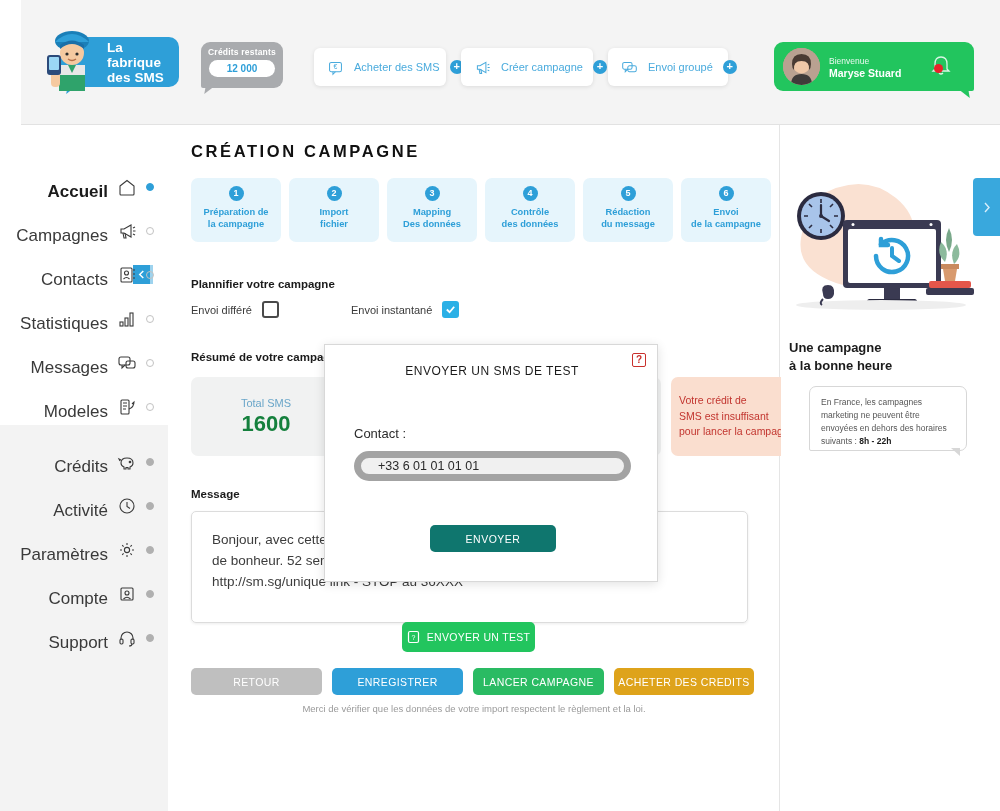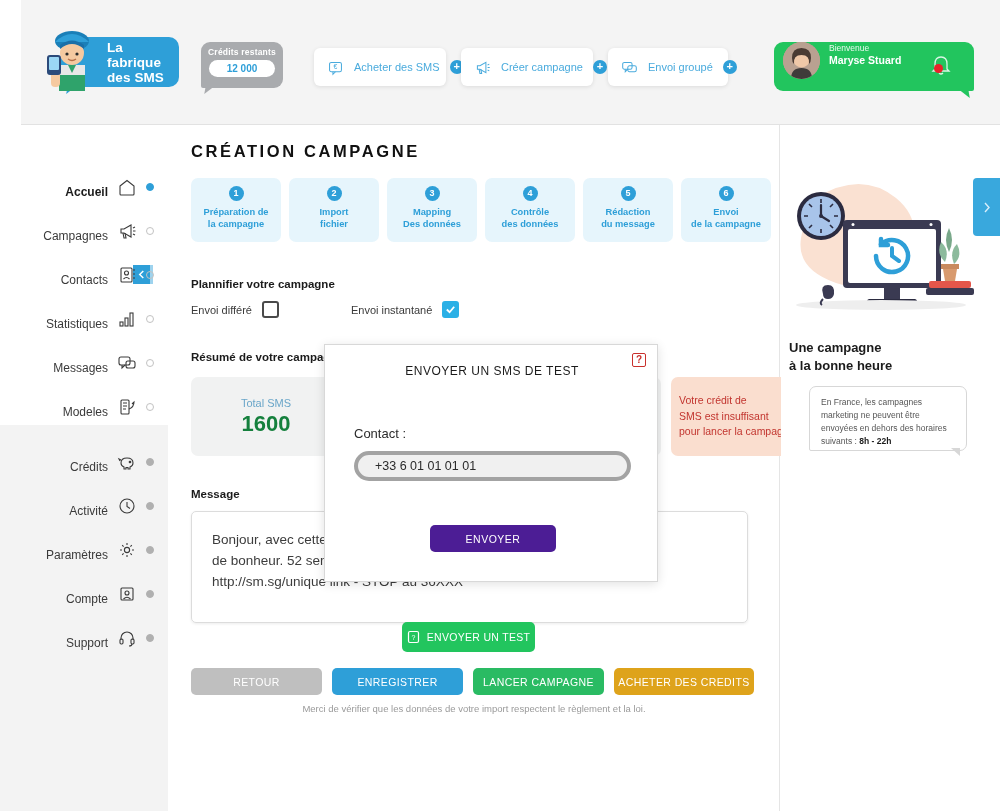--- a/index.html
+++ b/index.html
@@ -53,21 +53,21 @@
   .nav-plus {
     width: 14px; height: 14px; border-radius: 50%; background: #2e9fd8; color: #fff;
     font-size: 11px; line-height: 13px; text-align: center; flex: none; font-weight: bold;
   }
   #card-acheter { left: 293px; width: 132px; }
   #card-creer   { left: 440px; width: 132px; }
   #card-envoi   { left: 587px; width: 120px; }
 
   .user-bubble {
     position: absolute; left: 753px; top: 42px; width: 200px; height: 49px;
-    background: #22c55e; border-radius: 9px 9px 2px 9px; display: flex; align-items: flex-start; padding-left: 9px;
+    background: #22c55e; border-radius: 9px 9px 2px 9px; display: flex; align-items: center; padding-left: 9px;
   }
   .user-bubble::after {
     content: ""; position: absolute; bottom: -7px; right: 5px;
     border-right: 10px solid #22c55e; border-bottom: 9px solid transparent; transform: skewX(10deg);
   }
   .avatar {
     width: 37px; height: 37px; border-radius: 50%; overflow: hidden; flex: none;
     background: #caa08a;
   }
   .user-txt { margin-left: 9px; color: #fff; line-height: 12px; }
@@ -83,21 +83,21 @@
     position: absolute; left: 133px; top: 140px; width: 17px; height: 19px; background: #2e9fd8;
     display: flex; align-items: center; justify-content: center; cursor: pointer;
   }
   .collapse-btn svg { width: 9px; height: 9px; }
   .collapse-bar { position: absolute; left: 150px; top: 140px; width: 3px; height: 19px; background: #9ed3ee; }
 
   .sb-item {
     position: absolute; left: 0; width: 168px; height: 30px; display: flex;
     align-items: center; justify-content: flex-end; padding-right: 14px; gap: 9px; cursor: pointer;
   }
-  .sb-label { font-size: 12px; color: #3a3a3a; white-space: nowrap; margin-top: 10px; }
+  .sb-label { font-size: 17px; color: #3a3a3a; white-space: nowrap; margin-top: 10px; }
   .sb-item.active .sb-label { font-weight: bold; color: #1b1b1b; }
   .sb-ico { width: 20px; height: 20px; flex: none; color: #3a3a3a; }
   .sb-dot { width: 8px; height: 8px; border-radius: 50%; border: 1px solid #c2c2c2; flex: none; }
   .sb-dot.on { background: #2e9fd8; border-color: #2e9fd8; }
   .sb-dot.grey { background: #b0b0b0; border-color: #b0b0b0; }
 
   
   .main { position: absolute; top: 125px; left: 168px; width: 612px; height: 686px; background: #fff; border-right: 1px solid #e5e5e5; }
   .page-title {
     position: absolute; left: 23px; top: 17px; font-size: 16.5px; font-weight: bold;
@@ -199,27 +199,27 @@
     border: 1.5px solid #c9302c; border-radius: 2px; color: #c9302c;
     font-size: 10px; font-weight: bold; line-height: 11px; text-align: center; cursor: pointer;
   }
   .modal-title {
     position: absolute; top: 19px; left: 0; width: 334px; text-align: center;
     font-size: 12px; color: #1b1b1b; letter-spacing: .5px;
   }
   .modal-label { position: absolute; left: 29px; top: 81px; font-size: 13px; color: #2b2b2b; }
   .modal-input {
     position: absolute; left: 29px; top: 106px; width: 277px; height: 30px;
-    background: #f0f0f0; border: 4px solid #a3a3a3; border-radius: 16px;
+    background: #f0f0f0; border: 7px solid #a3a3a3; border-radius: 16px;
     padding: 0 17px; font-size: 12.5px; color: #2b2b2b; font-family: "Liberation Sans", sans-serif;
     line-height: 28px; outline: none;
   }
   .modal-send {
     position: absolute; left: 105px; top: 180px; width: 126px; height: 27px;
-    background: #4c1d95; border: none; border-radius: 5px; color: #fff; font-size: 10.5px;
+    background: #0f766e; border: none; border-radius: 5px; color: #fff; font-size: 10.5px;
     letter-spacing: .5px; cursor: pointer; font-family: "Liberation Sans", sans-serif;
   }
 </style>
 </head>
 <body>
 
 <div id="app">
 
   <div class="header">
 

